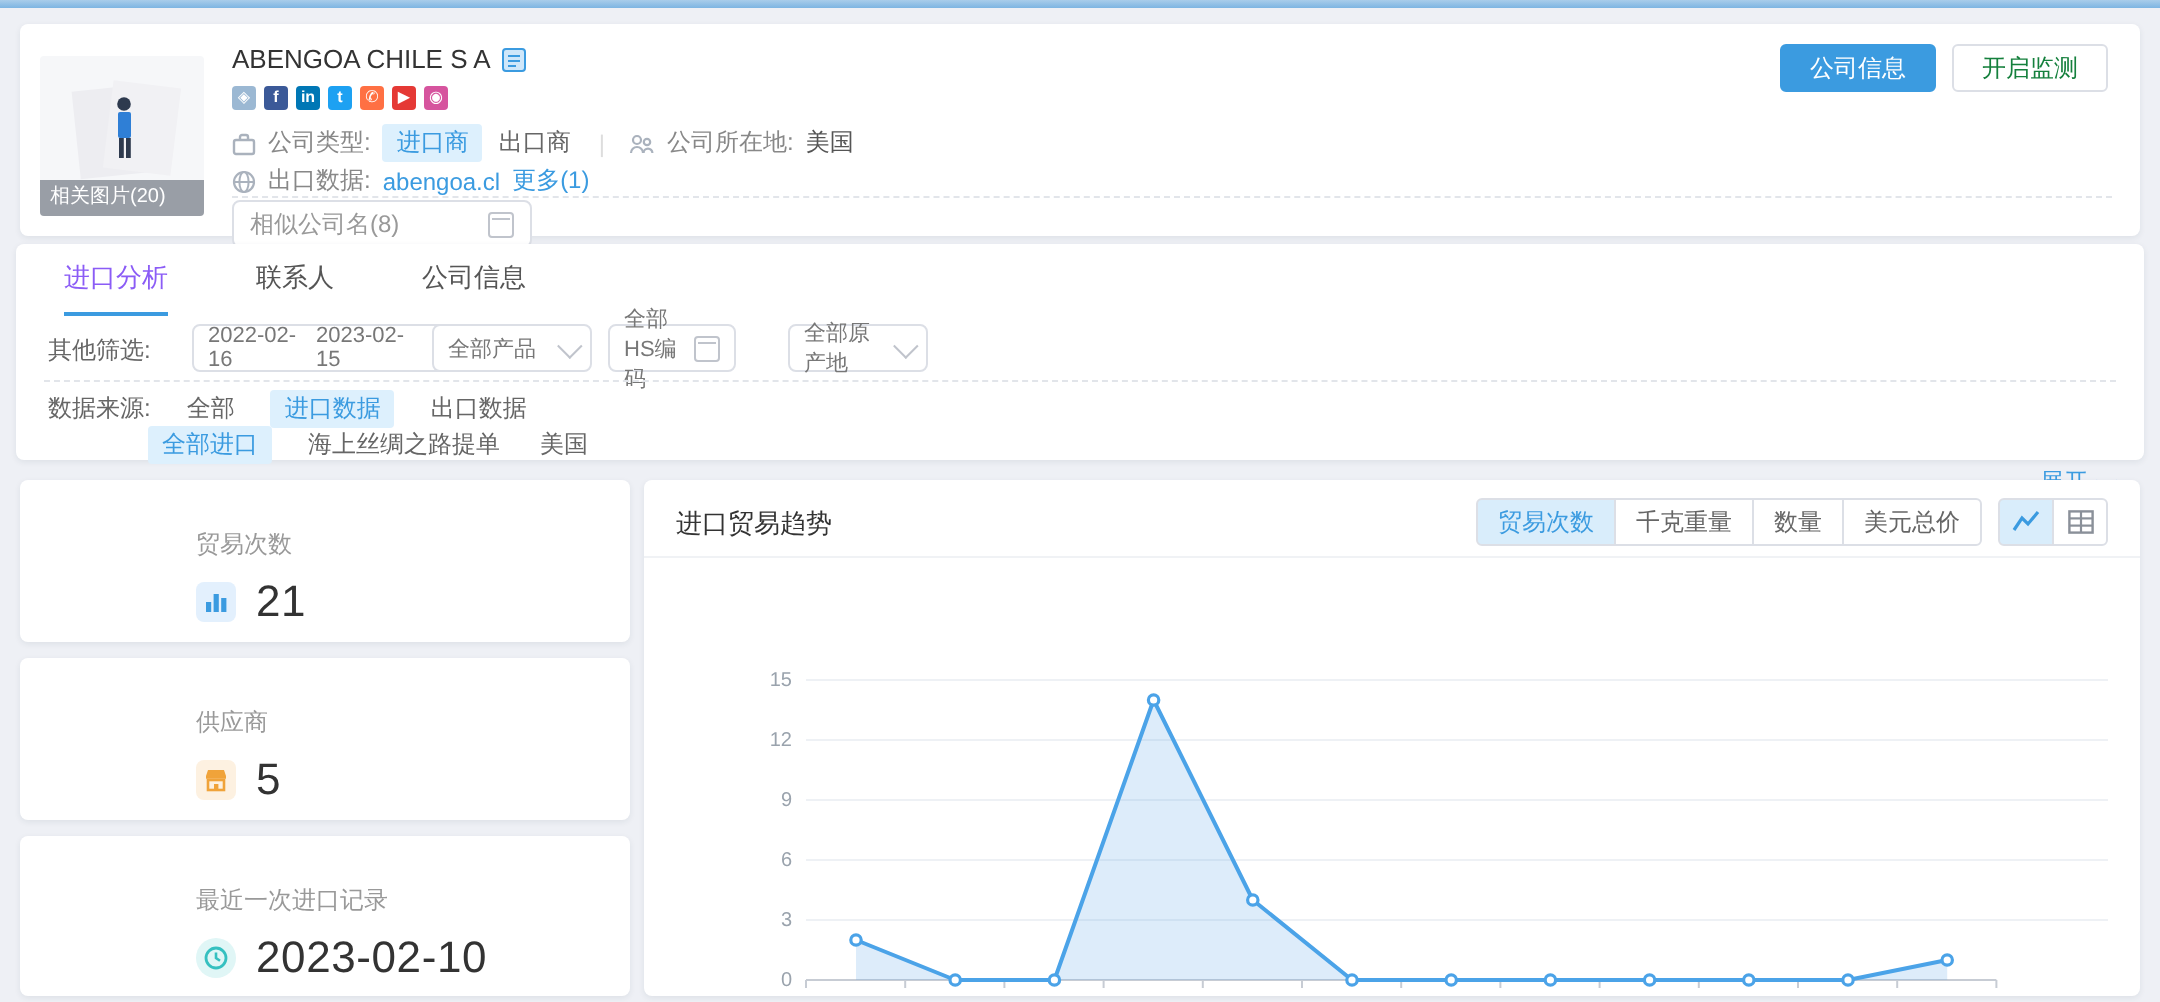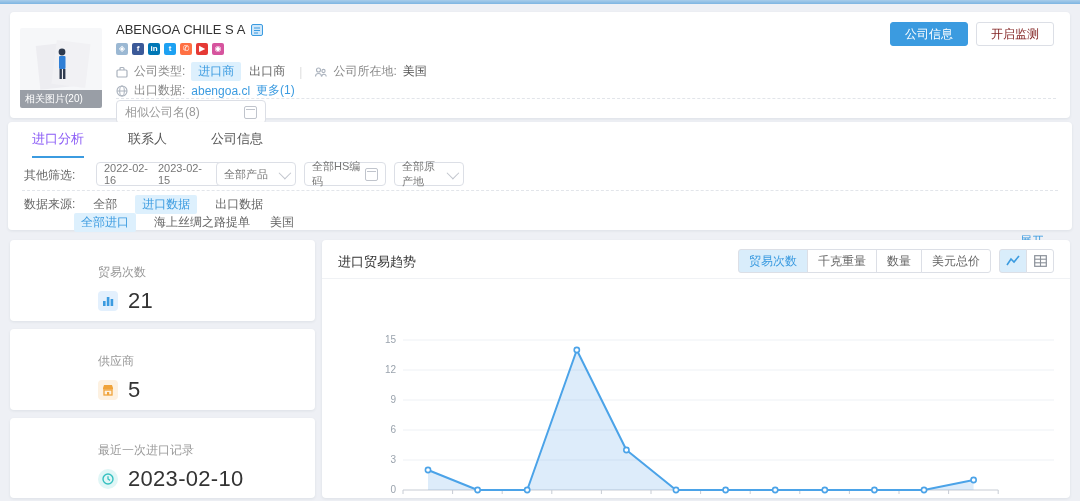--- a/index.html
+++ b/index.html
@@ -33,21 +33,21 @@
   .sep{color:#ddd;margin:0 6px;}
   .link{color:#3b9be0;cursor:pointer;}
   .dash-div{position:absolute;border-top:1px dashed #e2e5ea;}
   .sim-select{position:absolute;left:106px;top:88px;width:132px;height:22px;
     border:1px solid #dcdfe6;border-radius:4px;display:flex;align-items:center;
     justify-content:space-between;padding:0 8px;font-size:12px;color:#999;background:#fff;}
   .hdr-btns{position:absolute;right:16px;top:10px;display:flex;gap:8px;}
   .btn{height:24px;padding:0 14px;font-size:12px;border-radius:3px;line-height:22px;
     cursor:pointer;box-sizing:border-box;}
   .btn-primary{background:#3b9be0;border:1px solid #3b9be0;color:#fff;}
-  .btn-plain{background:#fff;border:1px solid #dcdfe6;color:#7f1d1d;}
+  .btn-plain{background:#fff;border:1px solid #dcdfe6;color:#15803d;}
 
   
   #tabs-card{left:8px;top:122px;width:1064px;height:108px;}
   .tabs-row{position:absolute;left:0;right:0;top:0;height:36px;display:flex;
     padding-left:24px;gap:44px;}
   .tab{font-size:13px;color:#555;line-height:34px;cursor:pointer;
     border-bottom:2px solid transparent;}
   .tab.active{color:#8b5cf6;border-bottom-color:#3b9be0;}
   .filter-row{position:absolute;top:40px;left:0;right:0;height:24px;}
   .filter-label{position:absolute;left:16px;top:5px;font-size:12px;color:#666;}
@@ -183,21 +183,21 @@
     <span class="filter-label">其他筛选:</span>
     <div class="fbox" style="left:88px;width:141px;">
       <span>2022-02-16</span>
       <span>2023-02-15</span>
       <span class="cal-ic"></span>
     </div>
     <div class="fbox" style="left:208px;width:80px;">
       <span>全部产品</span>
       <span class="chev"></span>
     </div>
-    <div class="fbox" style="left:296px;width:82px;">
+    <div class="fbox" style="left:296px;width:64px;">
       <span>全部HS编码</span>
       <span class="cal-ic"></span>
     </div>
     <div class="fbox" style="left:386px;width:70px;">
       <span>全部原产地</span>
       <span class="chev"></span>
     </div>
   </div>
 
   <div class="dash-div" style="left:14px;right:14px;top:68px;"></div>

